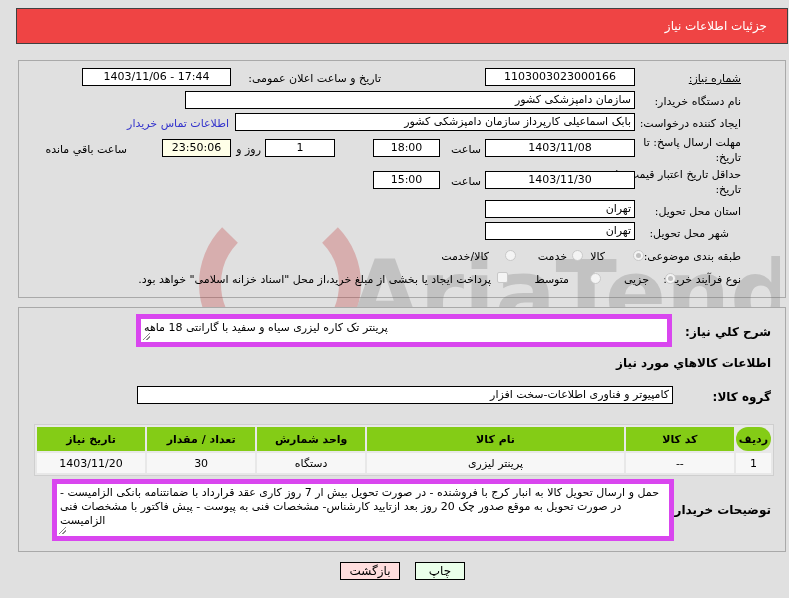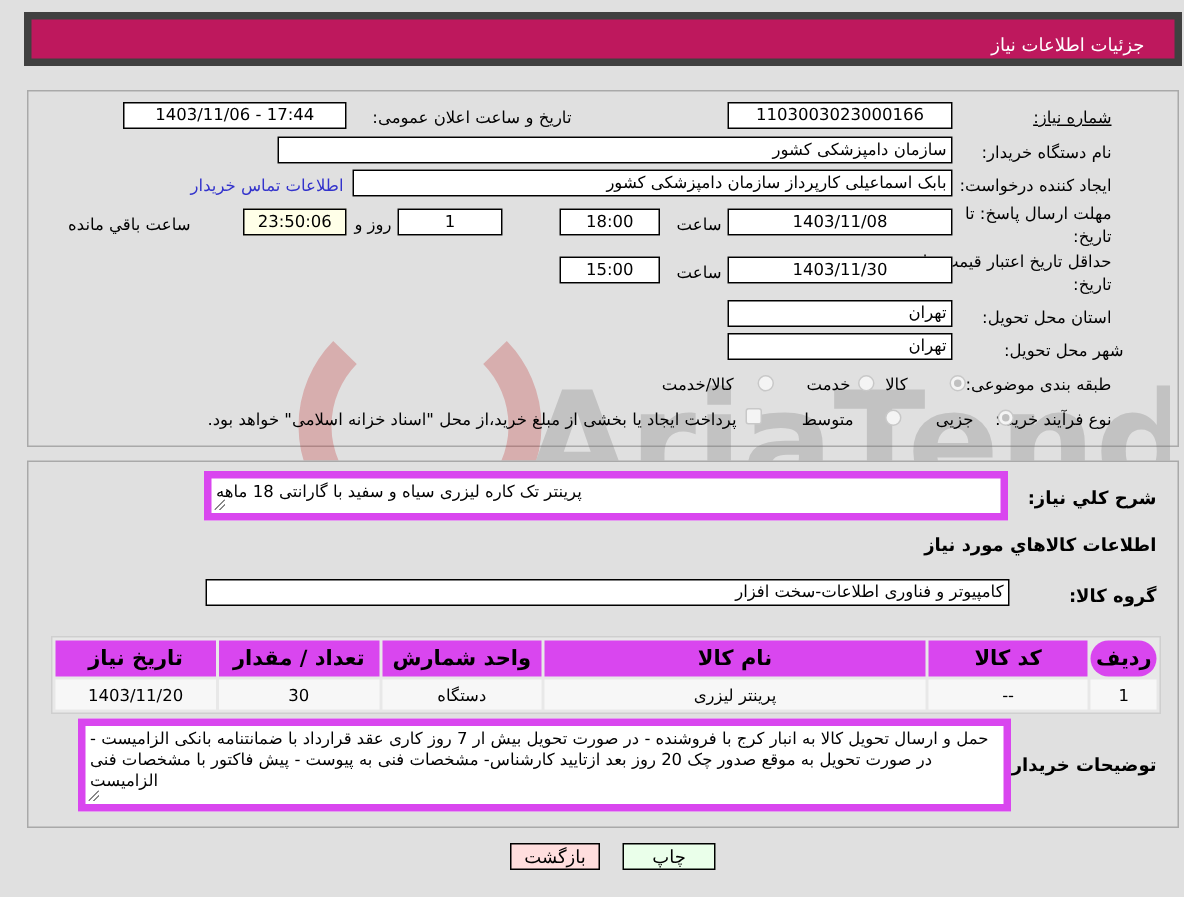--- a/index.html
+++ b/index.html
@@ -7,21 +7,21 @@
   body {
     width: 789px; height: 598px; overflow: hidden;
     background: #e0e0e0;
     font-family: "DejaVu Sans", sans-serif;
     font-size: 11px; color: #000;
     position: relative;
   }
   .abs { position: absolute; }
   .header {
     left: 16px; top: 8px; width: 772px; height: 36px;
-    background: #be185d; border: 5px solid #404040;
+    background: #ef4444; border: 1px solid #404040;
   }
   .header-title {
     position: absolute; right: 20px; top: 10px;
     color: #fff; font-size: 12px;
   }
   .panel {
     border: 1px solid #a9a9a9; background: #e0e0e0;
   }
   .panel-top { left: 18px; top: 60px; width: 768px; height: 238px; }
   .panel-bottom { left: 18px; top: 307px; width: 768px; height: 245px; }
@@ -53,21 +53,21 @@
   .resize-grip {
     position: absolute; left: 2px; bottom: 2px; width: 7px; height: 7px;
     background: linear-gradient(135deg, transparent 45%, #888 45%, #888 55%, transparent 55%, transparent 70%, #888 70%, #888 80%, transparent 80%);
   }
   table.items {
     position: absolute; left: 34px; top: 424px; width: 740px;
     border-collapse: separate; border-spacing: 2px; direction: rtl;
     background: #e8e8e8; border: 1px solid #cfcfcf;
   }
   table.items th {
-    background: #d946ef; font-weight: bold; font-size: 14px; height: 24px; text-align: center;
+    background: #84cc16; font-weight: bold; font-size: 11px; height: 24px; text-align: center;
   }
   table.items td {
     background: #f7f7f7; height: 20px; text-align: center; font-size: 11px;
   }
   .btn {
     position: absolute; height: 18px; border: 1px solid #000; font-size: 12px; text-align: center; line-height: 16px;
     cursor: pointer;
   }
   .watermark {
     position: absolute; left: 180px; top: 215px; width: 600px; height: 160px; pointer-events: none;
@@ -111,21 +111,21 @@
 <span class="lbl" style="right:662px; top:143px;">ساعت باقي مانده</span>
 
 <span class="lbl" style="right:48px; top:168px;">حداقل تاریخ اعتبار قیمت: تا</span>
 <span class="lbl" style="right:48px; top:183px;">تاریخ:</span>
 <div class="box center" style="left:485px; top:171px; width:150px;">1403/11/30</div>
 <span class="lbl" style="right:308px; top:175px;">ساعت</span>
 <div class="box center" style="left:373px; top:171px; width:67px;">15:00</div>
 
 <span class="lbl" style="right:48px; top:205px;">استان محل تحویل:</span>
 <div class="box rtl" style="left:485px; top:200px; width:150px;">تهران</div>
-<span class="lbl" style="right:40px; top:227px;text-align:right;">شهر محل تحویل:</span>
+<span class="lbl" style="right:60px; top:227px;text-align:right;">شهر محل تحویل:</span>
 <div class="box rtl" style="left:485px; top:222px; width:150px;">تهران</div>
 
 <span class="lbl" style="right:48px; top:250px;">طبقه بندی موضوعی:</span>
 <span class="radio checked" style="left:633px; top:250px;"></span>
 <span class="lbl" style="right:184px; top:250px;margin-left:48px;">کالا</span>
 <span class="radio" style="left:572px; top:250px;"></span>
 <span class="lbl" style="right:222px; top:250px;">خدمت</span>
 <span class="radio" style="left:505px; top:250px;"></span>
 <span class="lbl" style="right:300px; top:250px;">کالا/خدمت</span>
 
@@ -172,14 +172,14 @@
     </tr>
   </tbody>
 </table>
 
 <span class="lbl bold" style="right:18px; top:503px; font-size:12px;">توضیحات خریدار:</span>
 <div class="textarea" style="left:52px; top:479px; width:622px; height:62px;">
   <span>حمل و ارسال  تحویل کالا به انبار کرج  با فروشنده - در صورت تحویل بیش ار 7 روز کاری عقد قرارداد با ضمانتنامه بانکی الزامیست - در صورت تحویل به موقع صدور چک 20 روز بعد ازتایید کارشناس- مشخصات فنی به پیوست -  پیش فاکتور با مشخصات فنی الزامیست</span>
   <span class="resize-grip"></span>
 </div>
 
-<div class="btn" style="left:415px; top:562px; width:62px; background:#eaffea;">چاپ</div>
+<div class="btn" style="left:415px; top:562px; width:50px; background:#eaffea;">چاپ</div>
 <div class="btn" style="left:340px; top:562px; width:60px; background:#ffdede;">بازگشت</div>
 
 </body></html>

